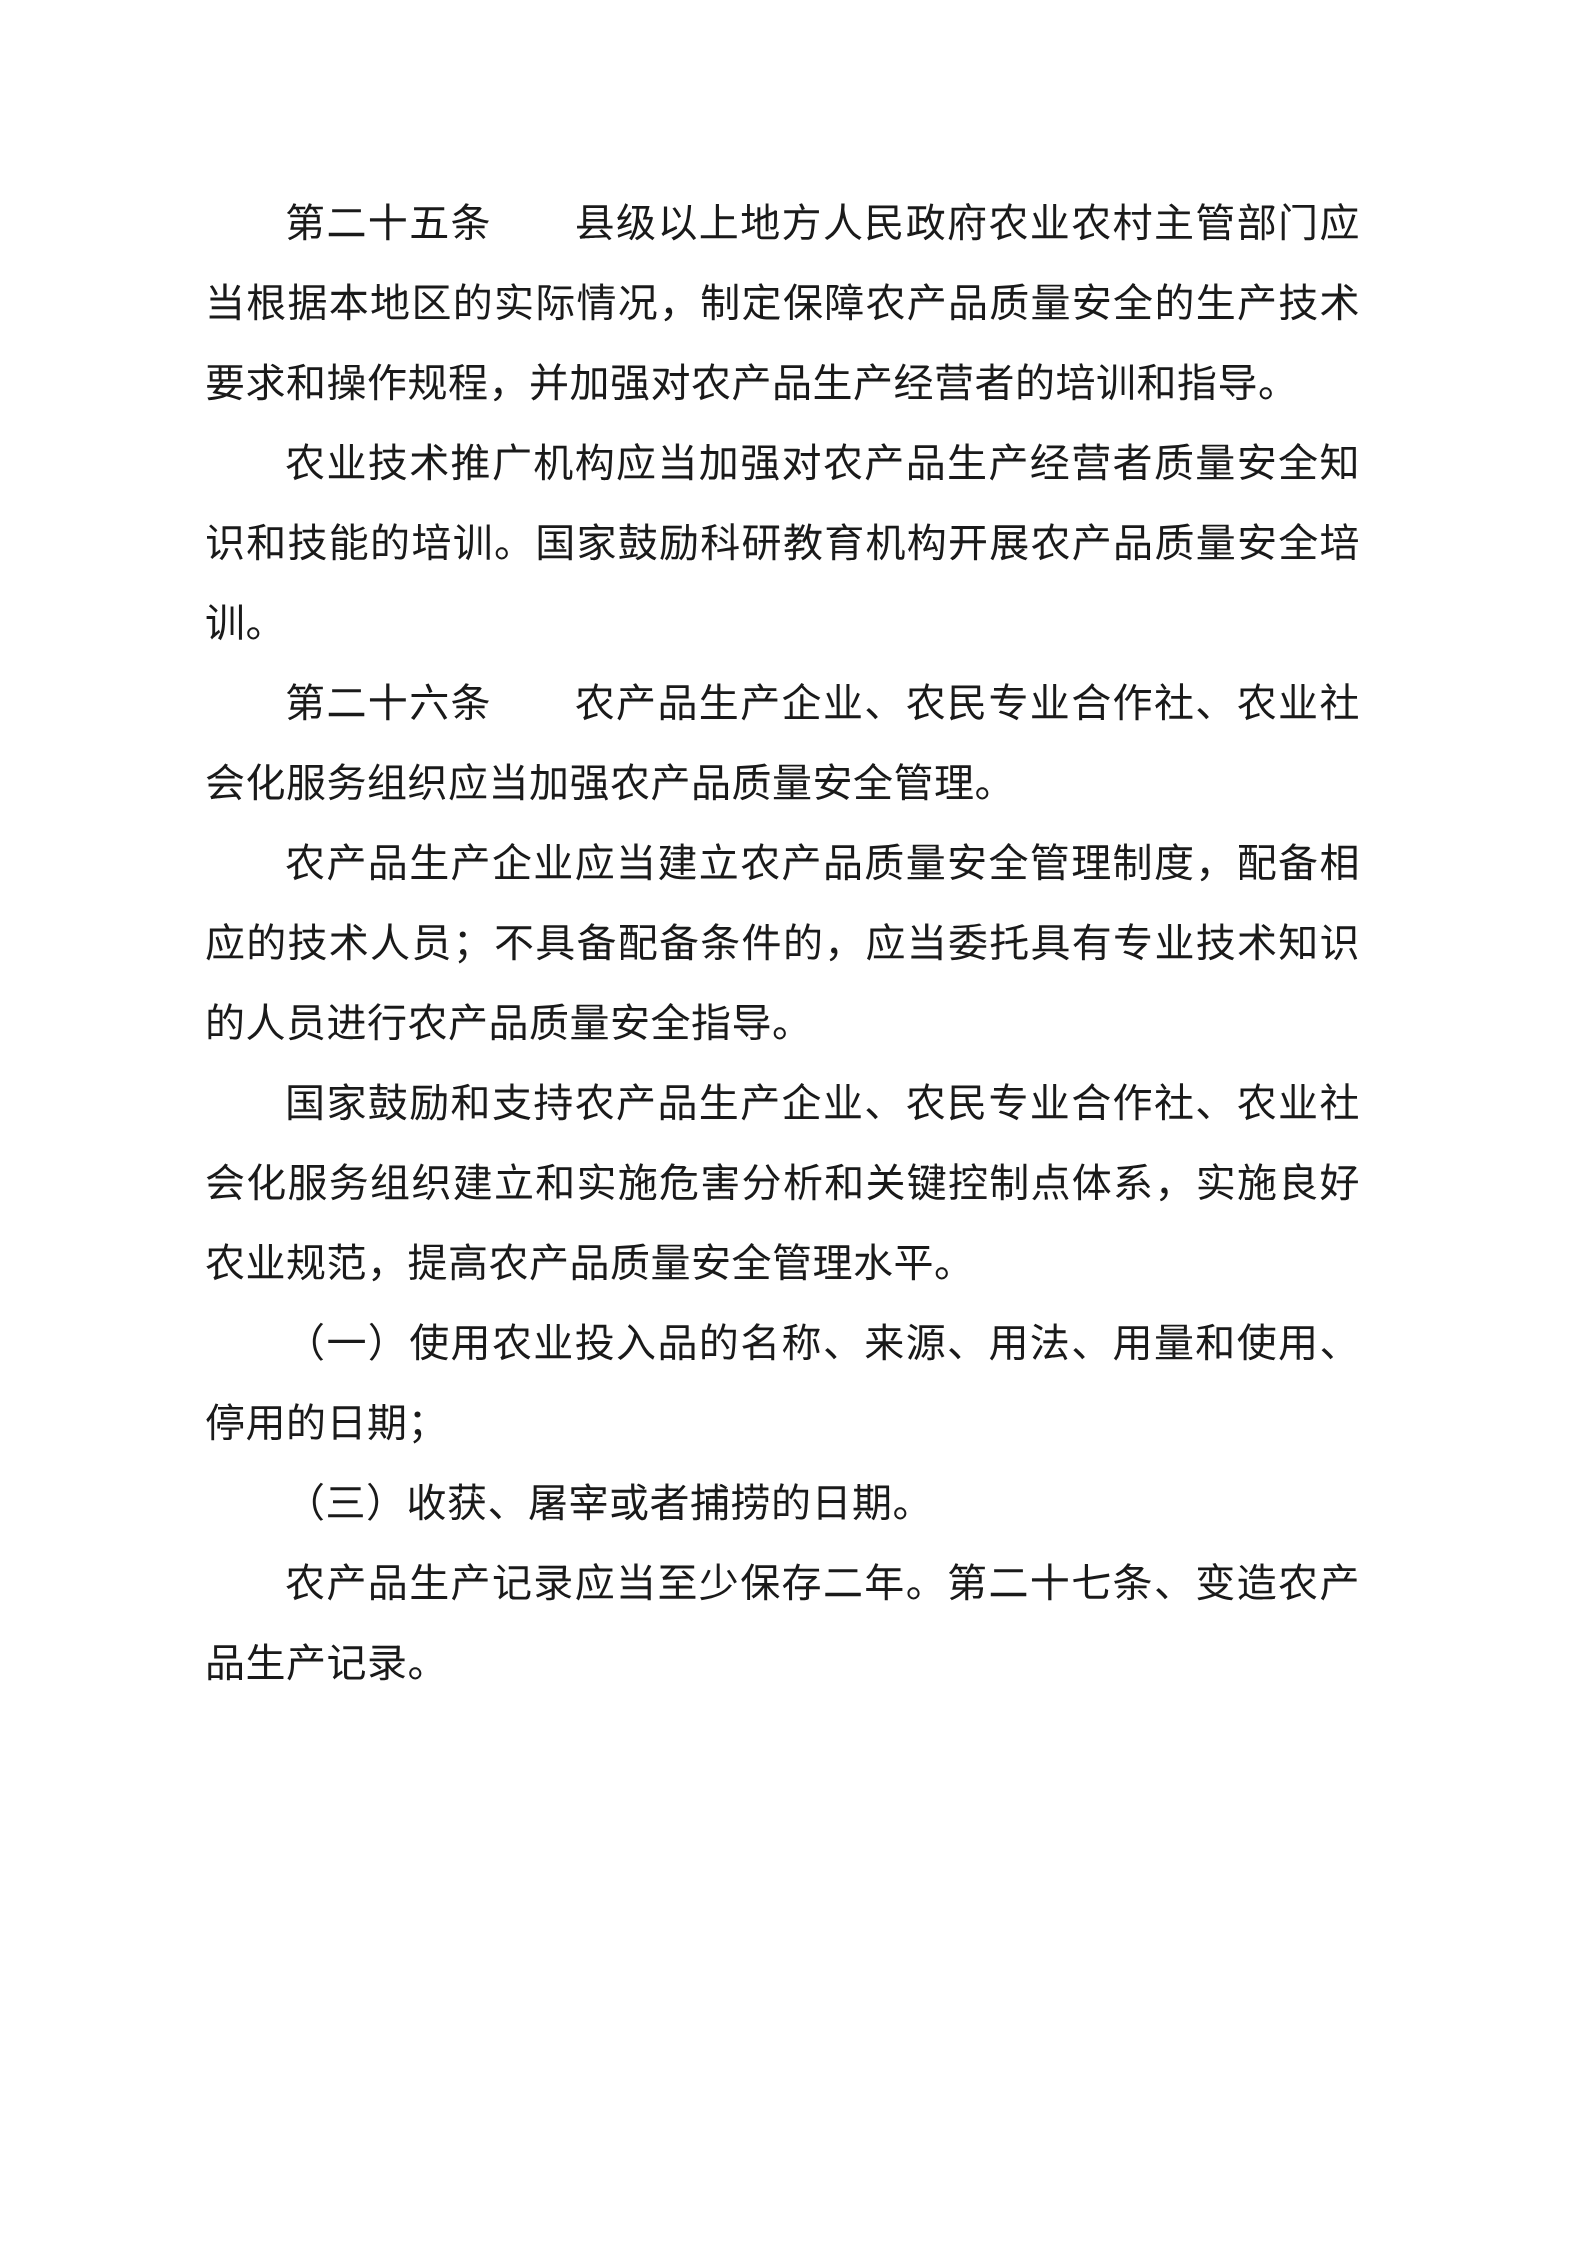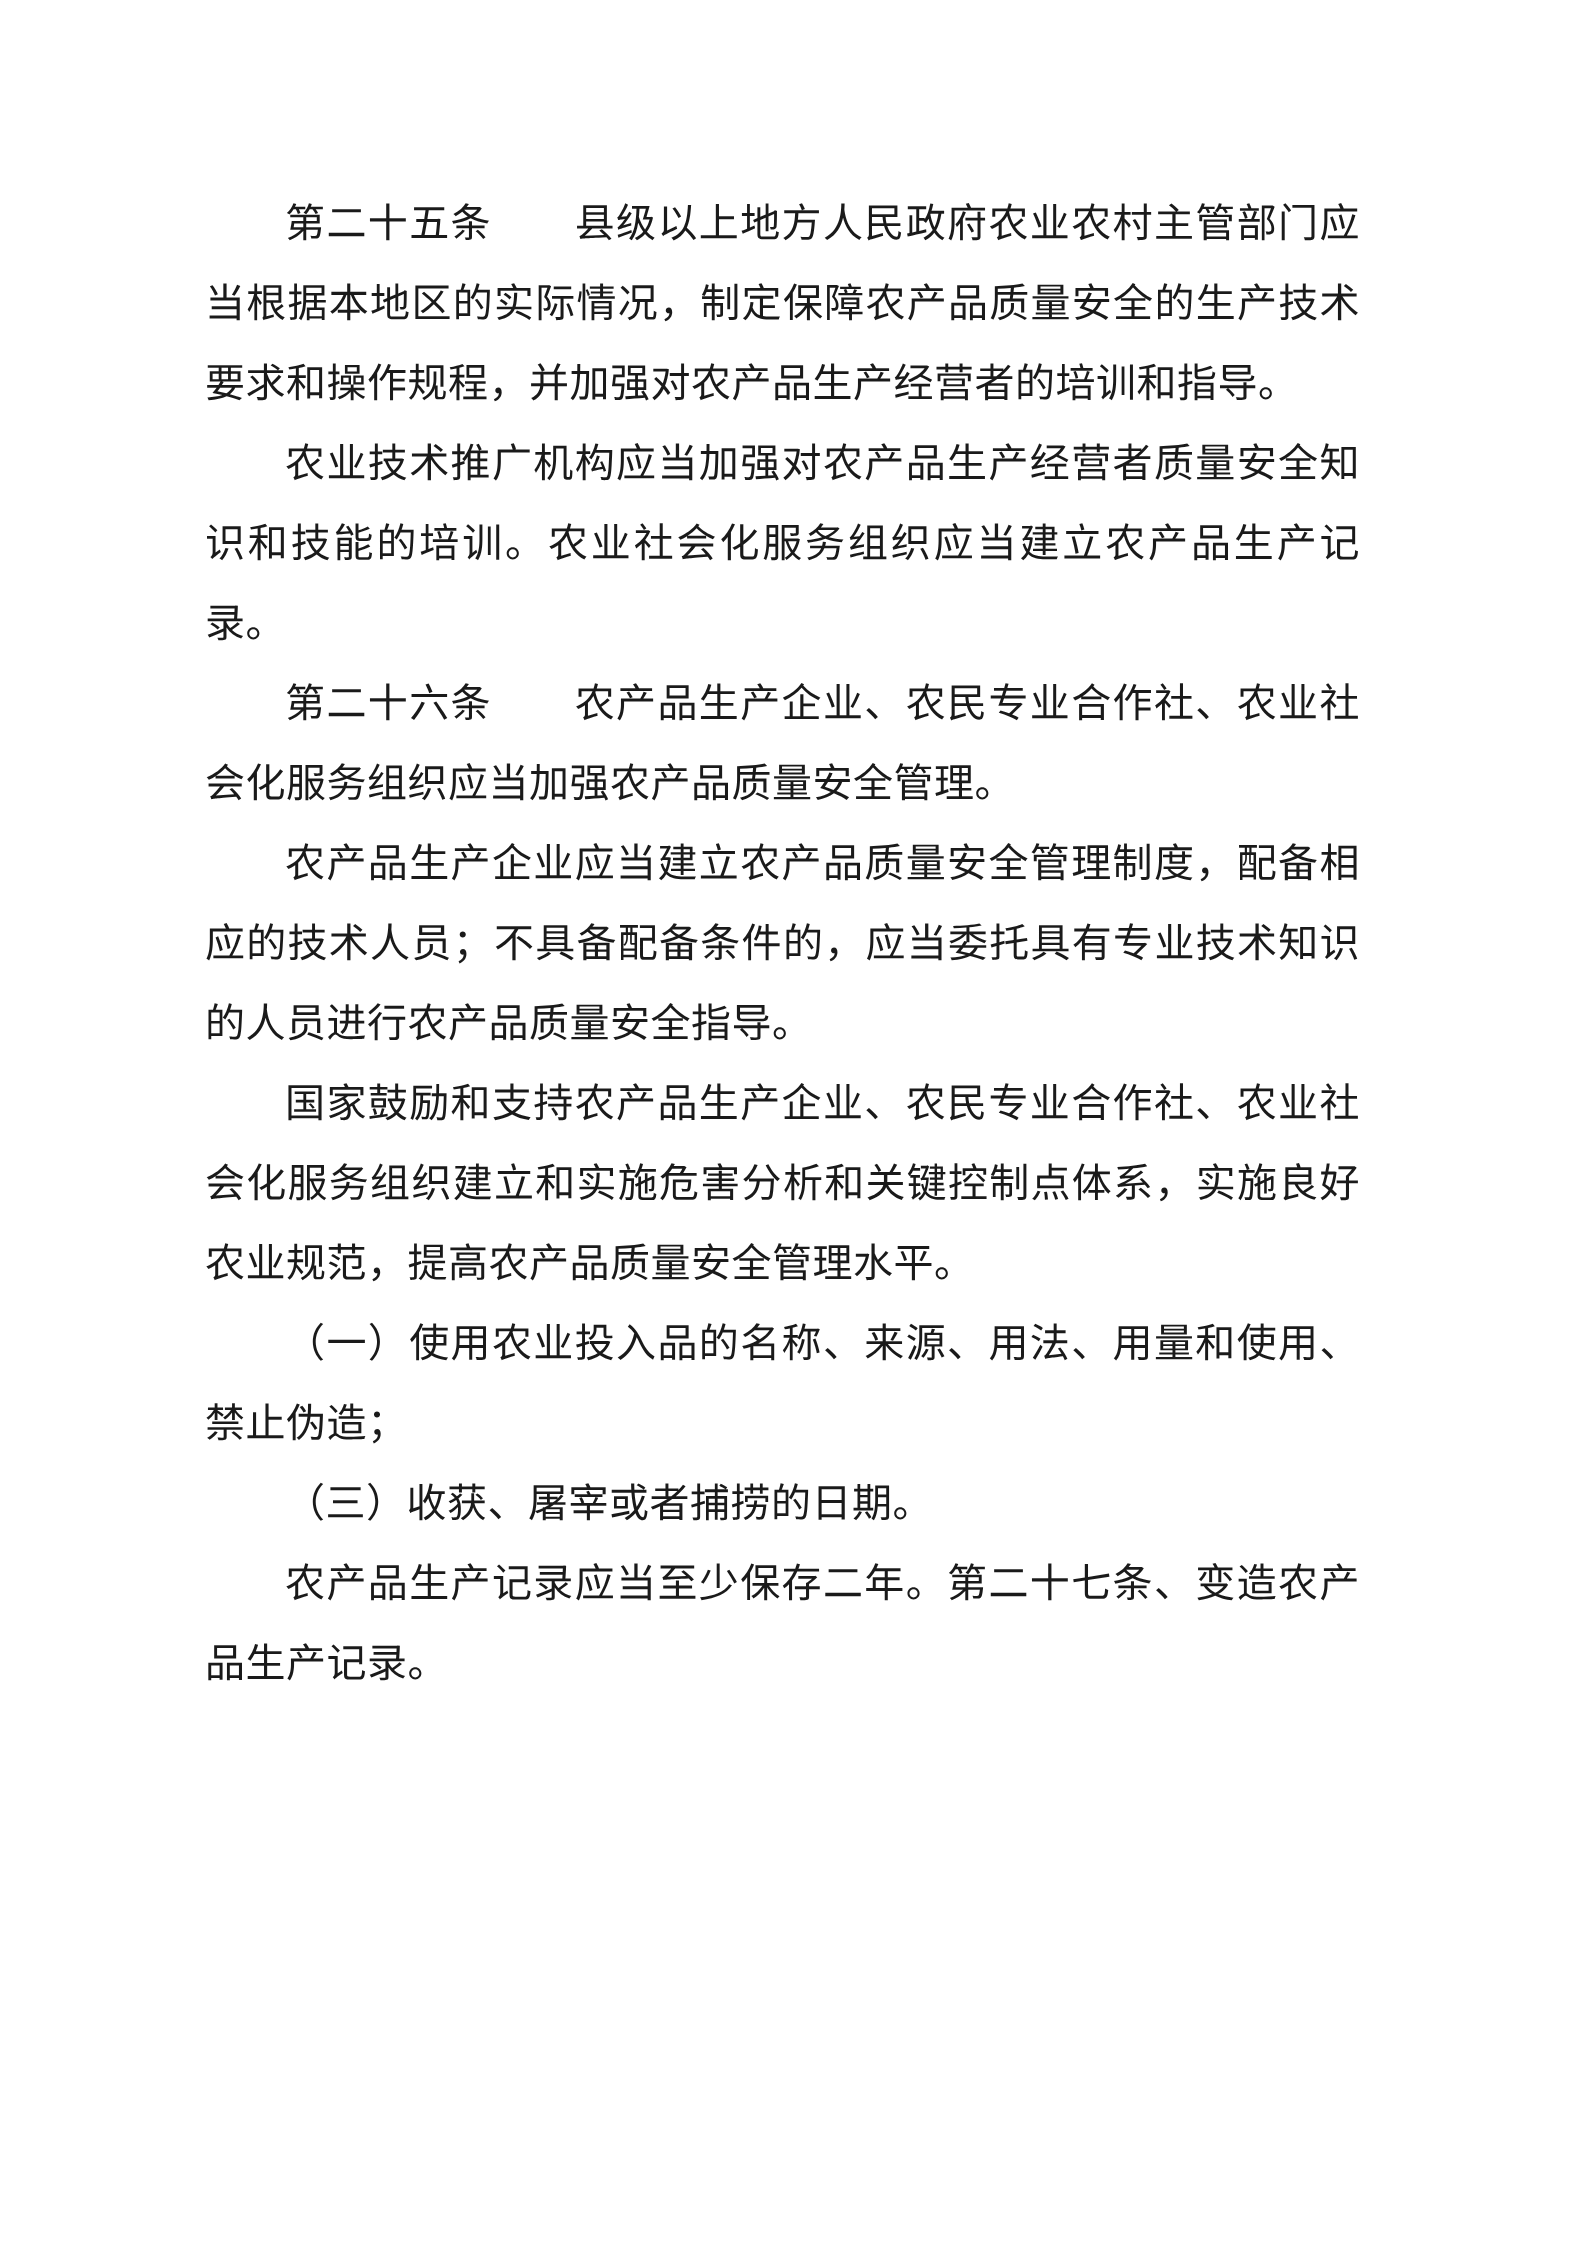--- a/index.html
+++ b/index.html
@@ -37,21 +37,21 @@
   .para.item {
     text-indent: 80px;
   }
 </style>
 </head>
 <body>
 
 <div class="page">
   <div class="content">
     <p class="para">第二十五条　　县级以上地方人民政府农业农村主管部门应当根据本地区的实际情况，制定保障农产品质量安全的生产技术要求和操作规程，并加强对农产品生产经营者的培训和指导。</p>
-    <p class="para">农业技术推广机构应当加强对农产品生产经营者质量安全知识和技能的培训。农业社会化服务组织应当建立农产品生产记录。</p>
+    <p class="para">农业技术推广机构应当加强对农产品生产经营者质量安全知识和技能的培训。国家鼓励科研教育机构开展农产品质量安全培训。</p>
     <p class="para">第二十六条　　农产品生产企业、农民专业合作社、农业社会化服务组织应当加强农产品质量安全管理。</p>
     <p class="para">农产品生产企业应当建立农产品质量安全管理制度，配备相应的技术人员；不具备配备条件的，应当委托具有专业技术知识的人员进行农产品质量安全指导。</p>
     <p class="para">国家鼓励和支持农产品生产企业、农民专业合作社、农业社会化服务组织建立和实施危害分析和关键控制点体系，实施良好农业规范，提高农产品质量安全管理水平。</p>
-    <p class="para item">（一）使用农业投入品的名称、来源、用法、用量和使用、禁止伪造；</p>
+    <p class="para item">（一）使用农业投入品的名称、来源、用法、用量和使用、停用的日期；</p>
     <p class="para item">（三）收获、屠宰或者捕捞的日期。</p>
     <p class="para">农产品生产记录应当至少保存二年。第二十七条、变造农产品生产记录。</p>
   </div>
 </div>
 
 </body></html>

